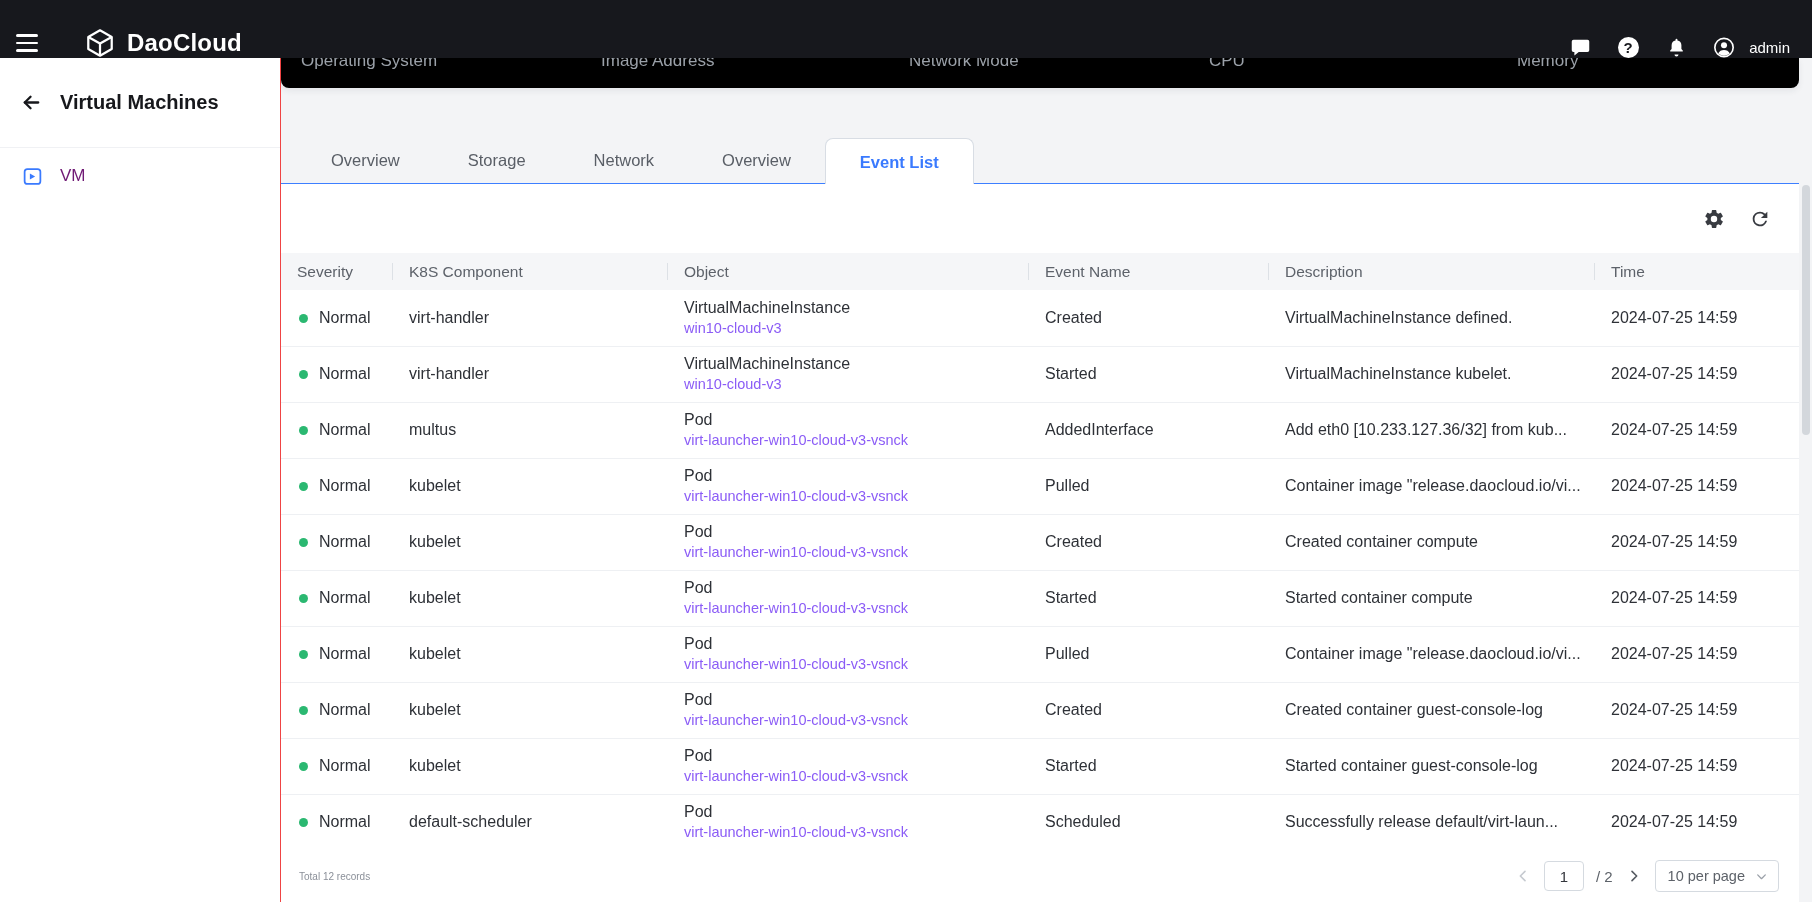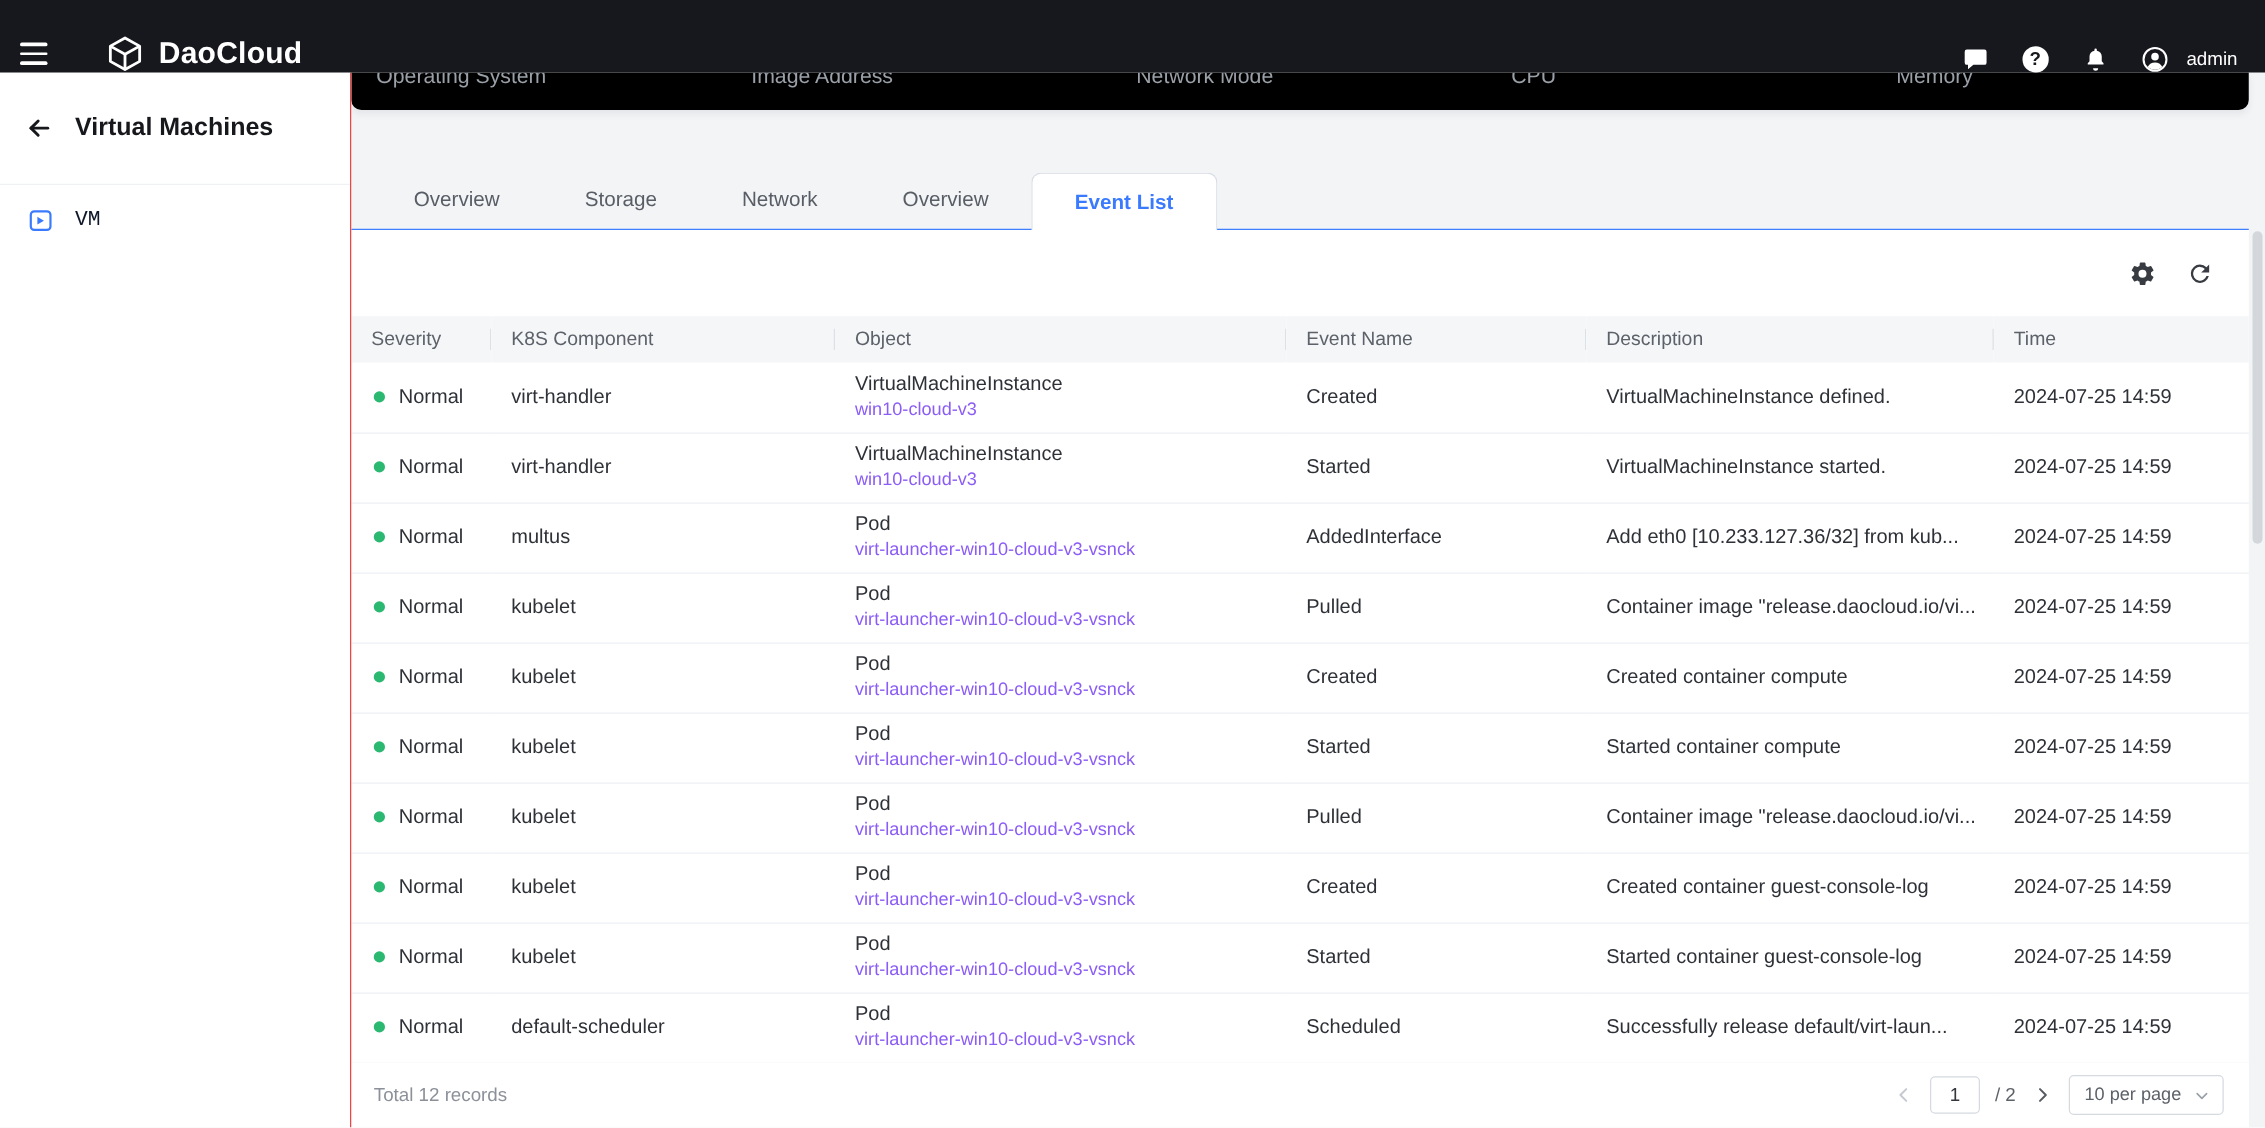--- a/index.html
+++ b/index.html
@@ -31,21 +31,21 @@
 
   
   .sidebar {
     position:absolute; top:58px; left:0; bottom:0; width:281px;
     background:#fff; border-right:1px solid #ef4444; z-index:10;
   }
   .sb-head { height:89px; display:flex; align-items:center; gap:17px; padding:0 20px; }
   .sb-title { font-size:20px; font-weight:700; color:#17181c; }
   .sb-divider { height:1px; background:#f0f1f4; }
   .sb-item { height:56px; display:flex; align-items:center; gap:17px; padding:0 22px; font-size:17px; color:#26282d; cursor:pointer; }
-  .sb-item.active { color:#0f172a;font-family:Liberation Mono, monospace; }
+  .sb-item.active { color:#701a75; }
 
   
   .main { position:absolute; left:281px; top:58px; right:0; bottom:0; }
 
   .summary-card {
     position:absolute; top:0; left:0; width:1518px; height:30px;
     background:#000000; border-radius:0 0 8px 8px;
     box-shadow:0 3px 6px rgba(30,40,60,.07);
     overflow:hidden;
   }
@@ -89,21 +89,21 @@
   }
   .sev-dot { display:inline-block; width:9px; height:9px; border-radius:50%; background:#2bb871; margin-right:11px; }
   .obj-kind { font-size:16px; color:#2e3137; line-height:20px; }
   .obj-name { font-size:14.5px; color:#8b5cf6; line-height:19px; margin-top:1px; }
 
   .table-footer {
     position:absolute; left:0; right:0; bottom:0; height:52px;
     display:flex; align-items:center; justify-content:space-between;
     padding:0 20px 0 18px; background:#fff;
   }
-  .total-records { color:#8b9099; font-size:15px; }
+  .total-records { color:#8b9099; font-size:10px; }
   .pager { display:flex; align-items:center; gap:12px; color:#5d6269; font-size:15px; }
   .pg-ic { width:18px; height:18px; display:flex; align-items:center; justify-content:center; cursor:pointer; }
   .pg-ic.disabled { cursor:default; }
   .page-box { min-width:40px; height:30px; border:1px solid #d5dae0; border-radius:4px; display:flex; align-items:center; justify-content:center; color:#33363c; cursor:text; }
   .size-select { height:32px; border:1px solid #d5dae0; border-radius:4px; padding:0 10px 0 12px; display:flex; align-items:center; gap:10px; font-size:14.5px; color:#5d6269; cursor:pointer; background:#fff; }
 
   .v-scrollbar { position:absolute; top:185px; right:2px; width:8px; height:250px; background:#d3d7dc; border-radius:4px; cursor:pointer; }
 </style>
 </head>
 <body>
@@ -243,21 +243,21 @@
           <tr>
     <td style="padding-left:18px;">
       <span class="sev-dot"></span><span>Normal</span>
     </td>
     <td>virt-handler</td>
     <td>
       <div class="obj-kind">VirtualMachineInstance</div>
       <div class="obj-name">win10-cloud-v3</div>
     </td>
     <td>Started</td>
-    <td>VirtualMachineInstance started.</td>
+    <td>VirtualMachineInstance kubelet.</td>
     <td>2024-07-25 14:59</td>
   </tr>
           <tr>
     <td style="padding-left:18px;">
       <span class="sev-dot"></span><span>Normal</span>
     </td>
     <td>multus</td>
     <td>
       <div class="obj-kind">Pod</div>
       <div class="obj-name">virt-launcher-win10-cloud-v3-vsnck</div>

